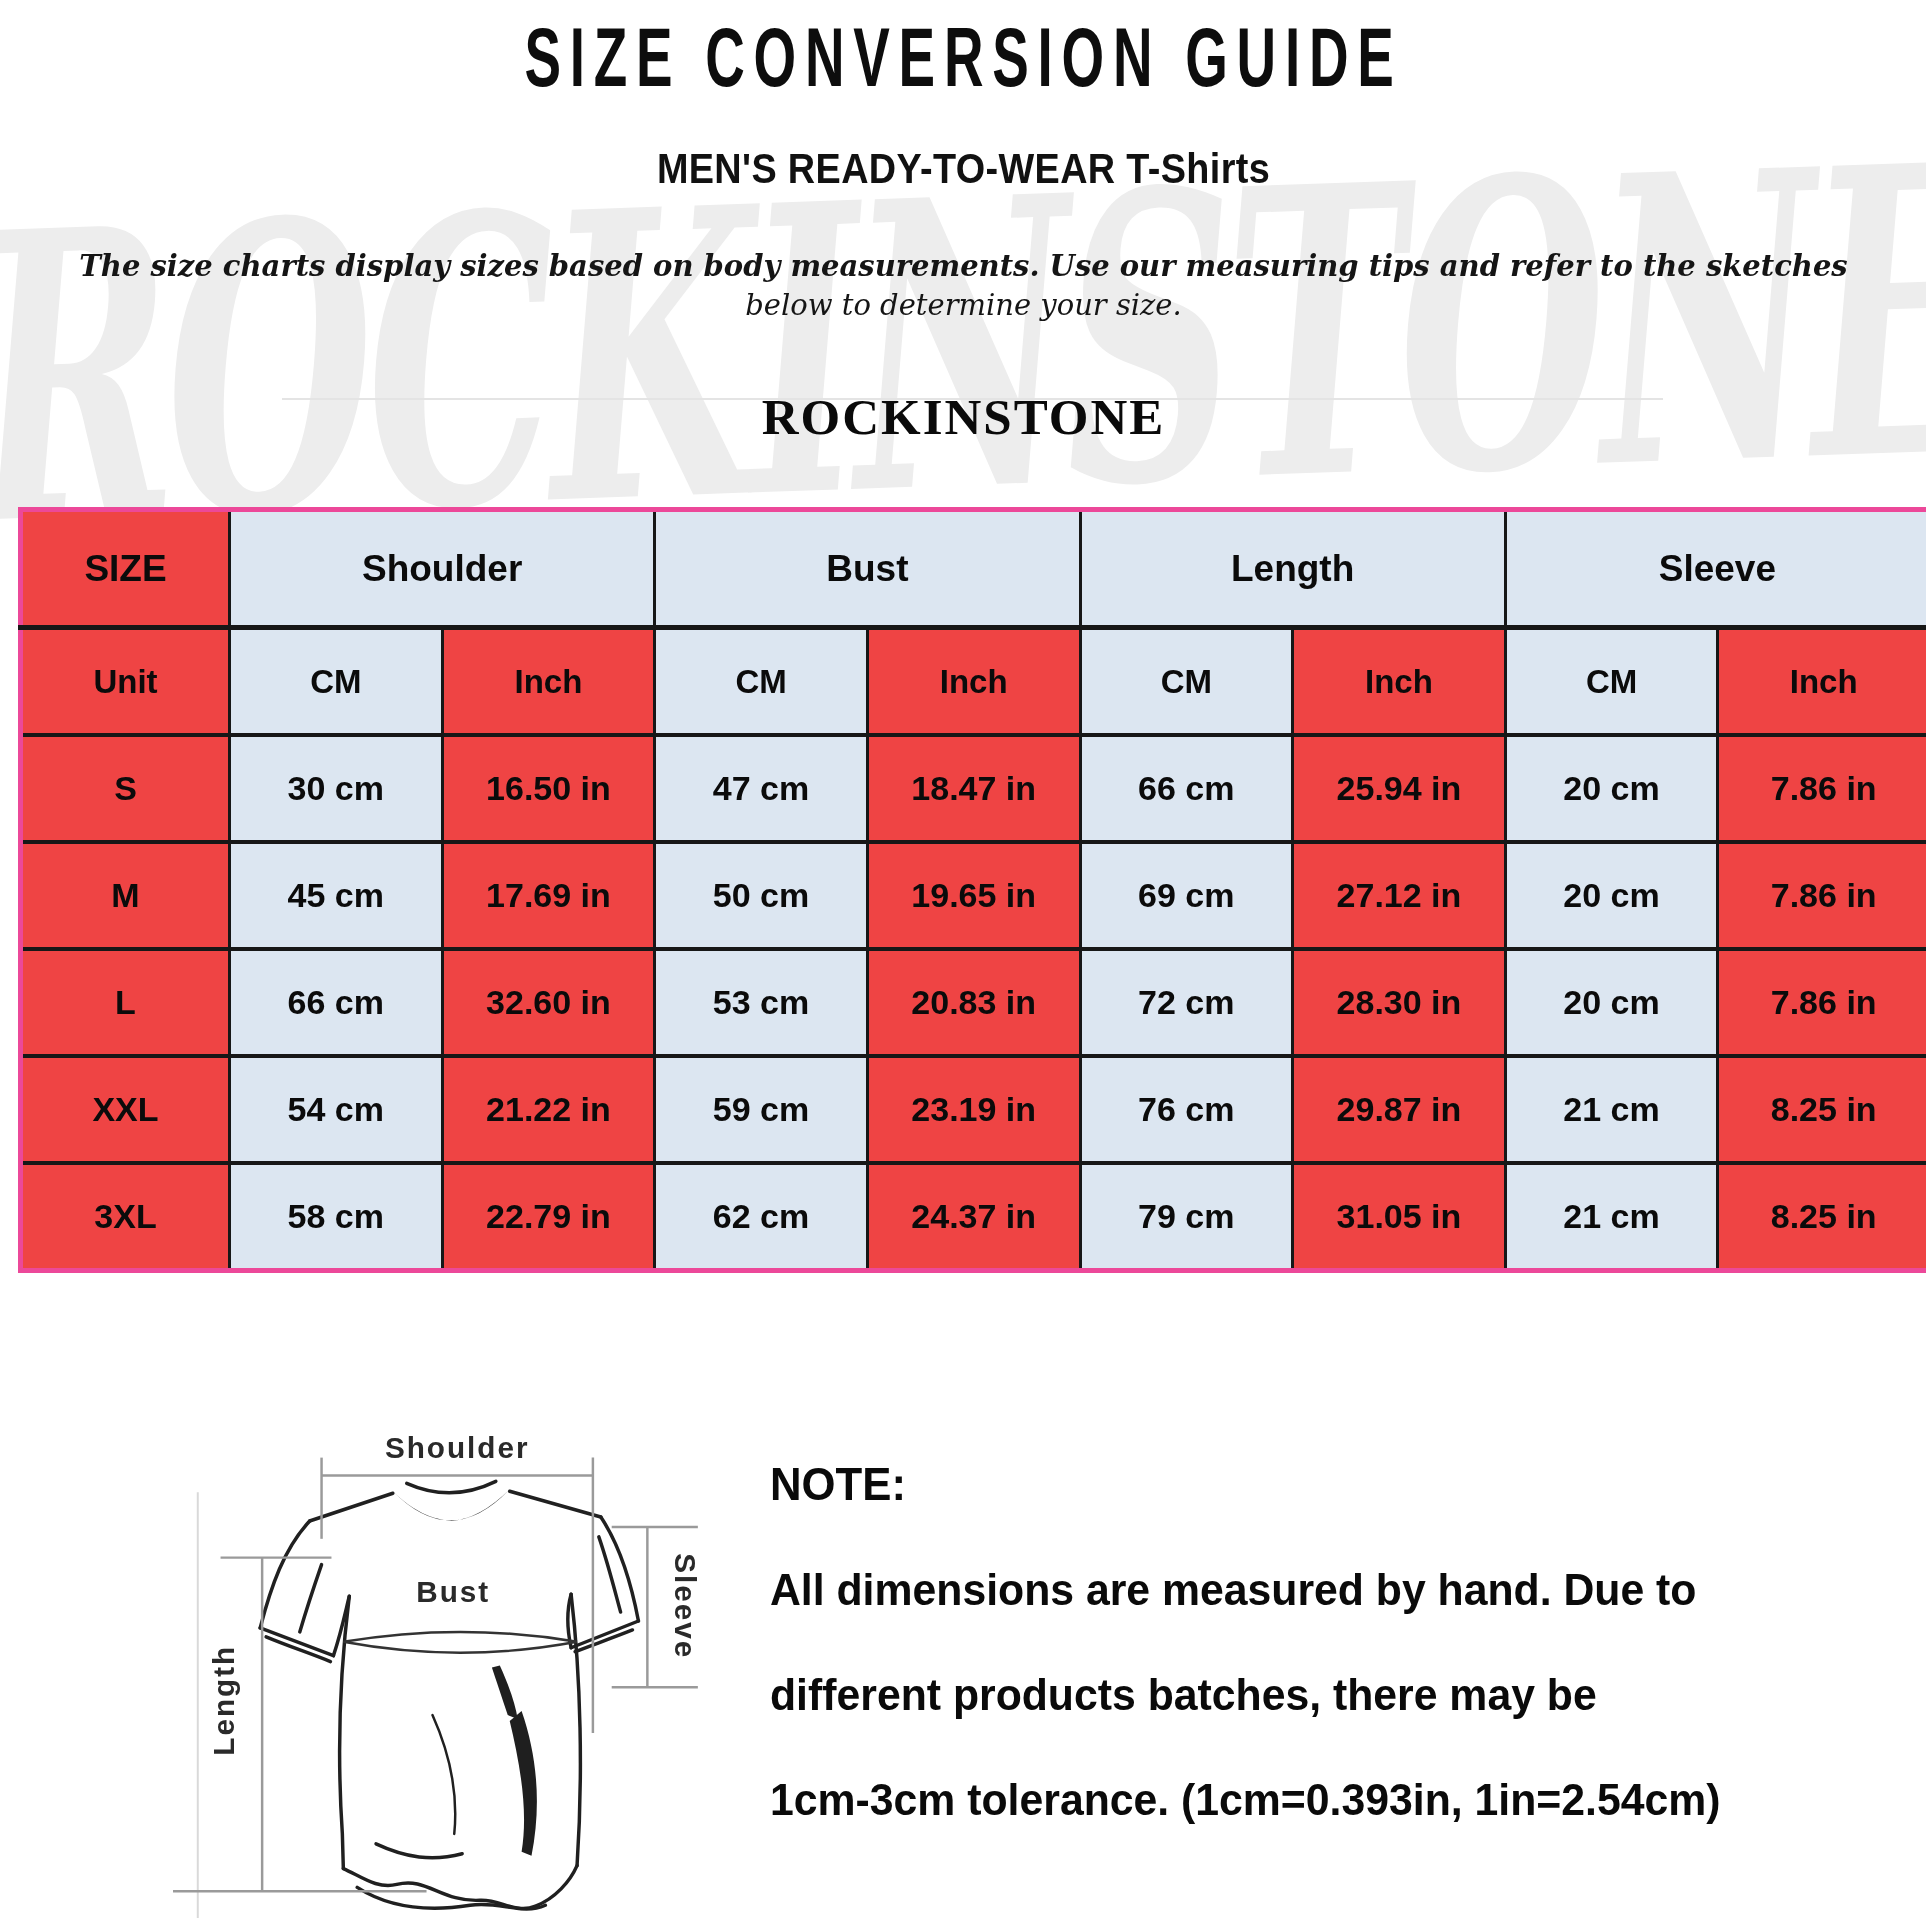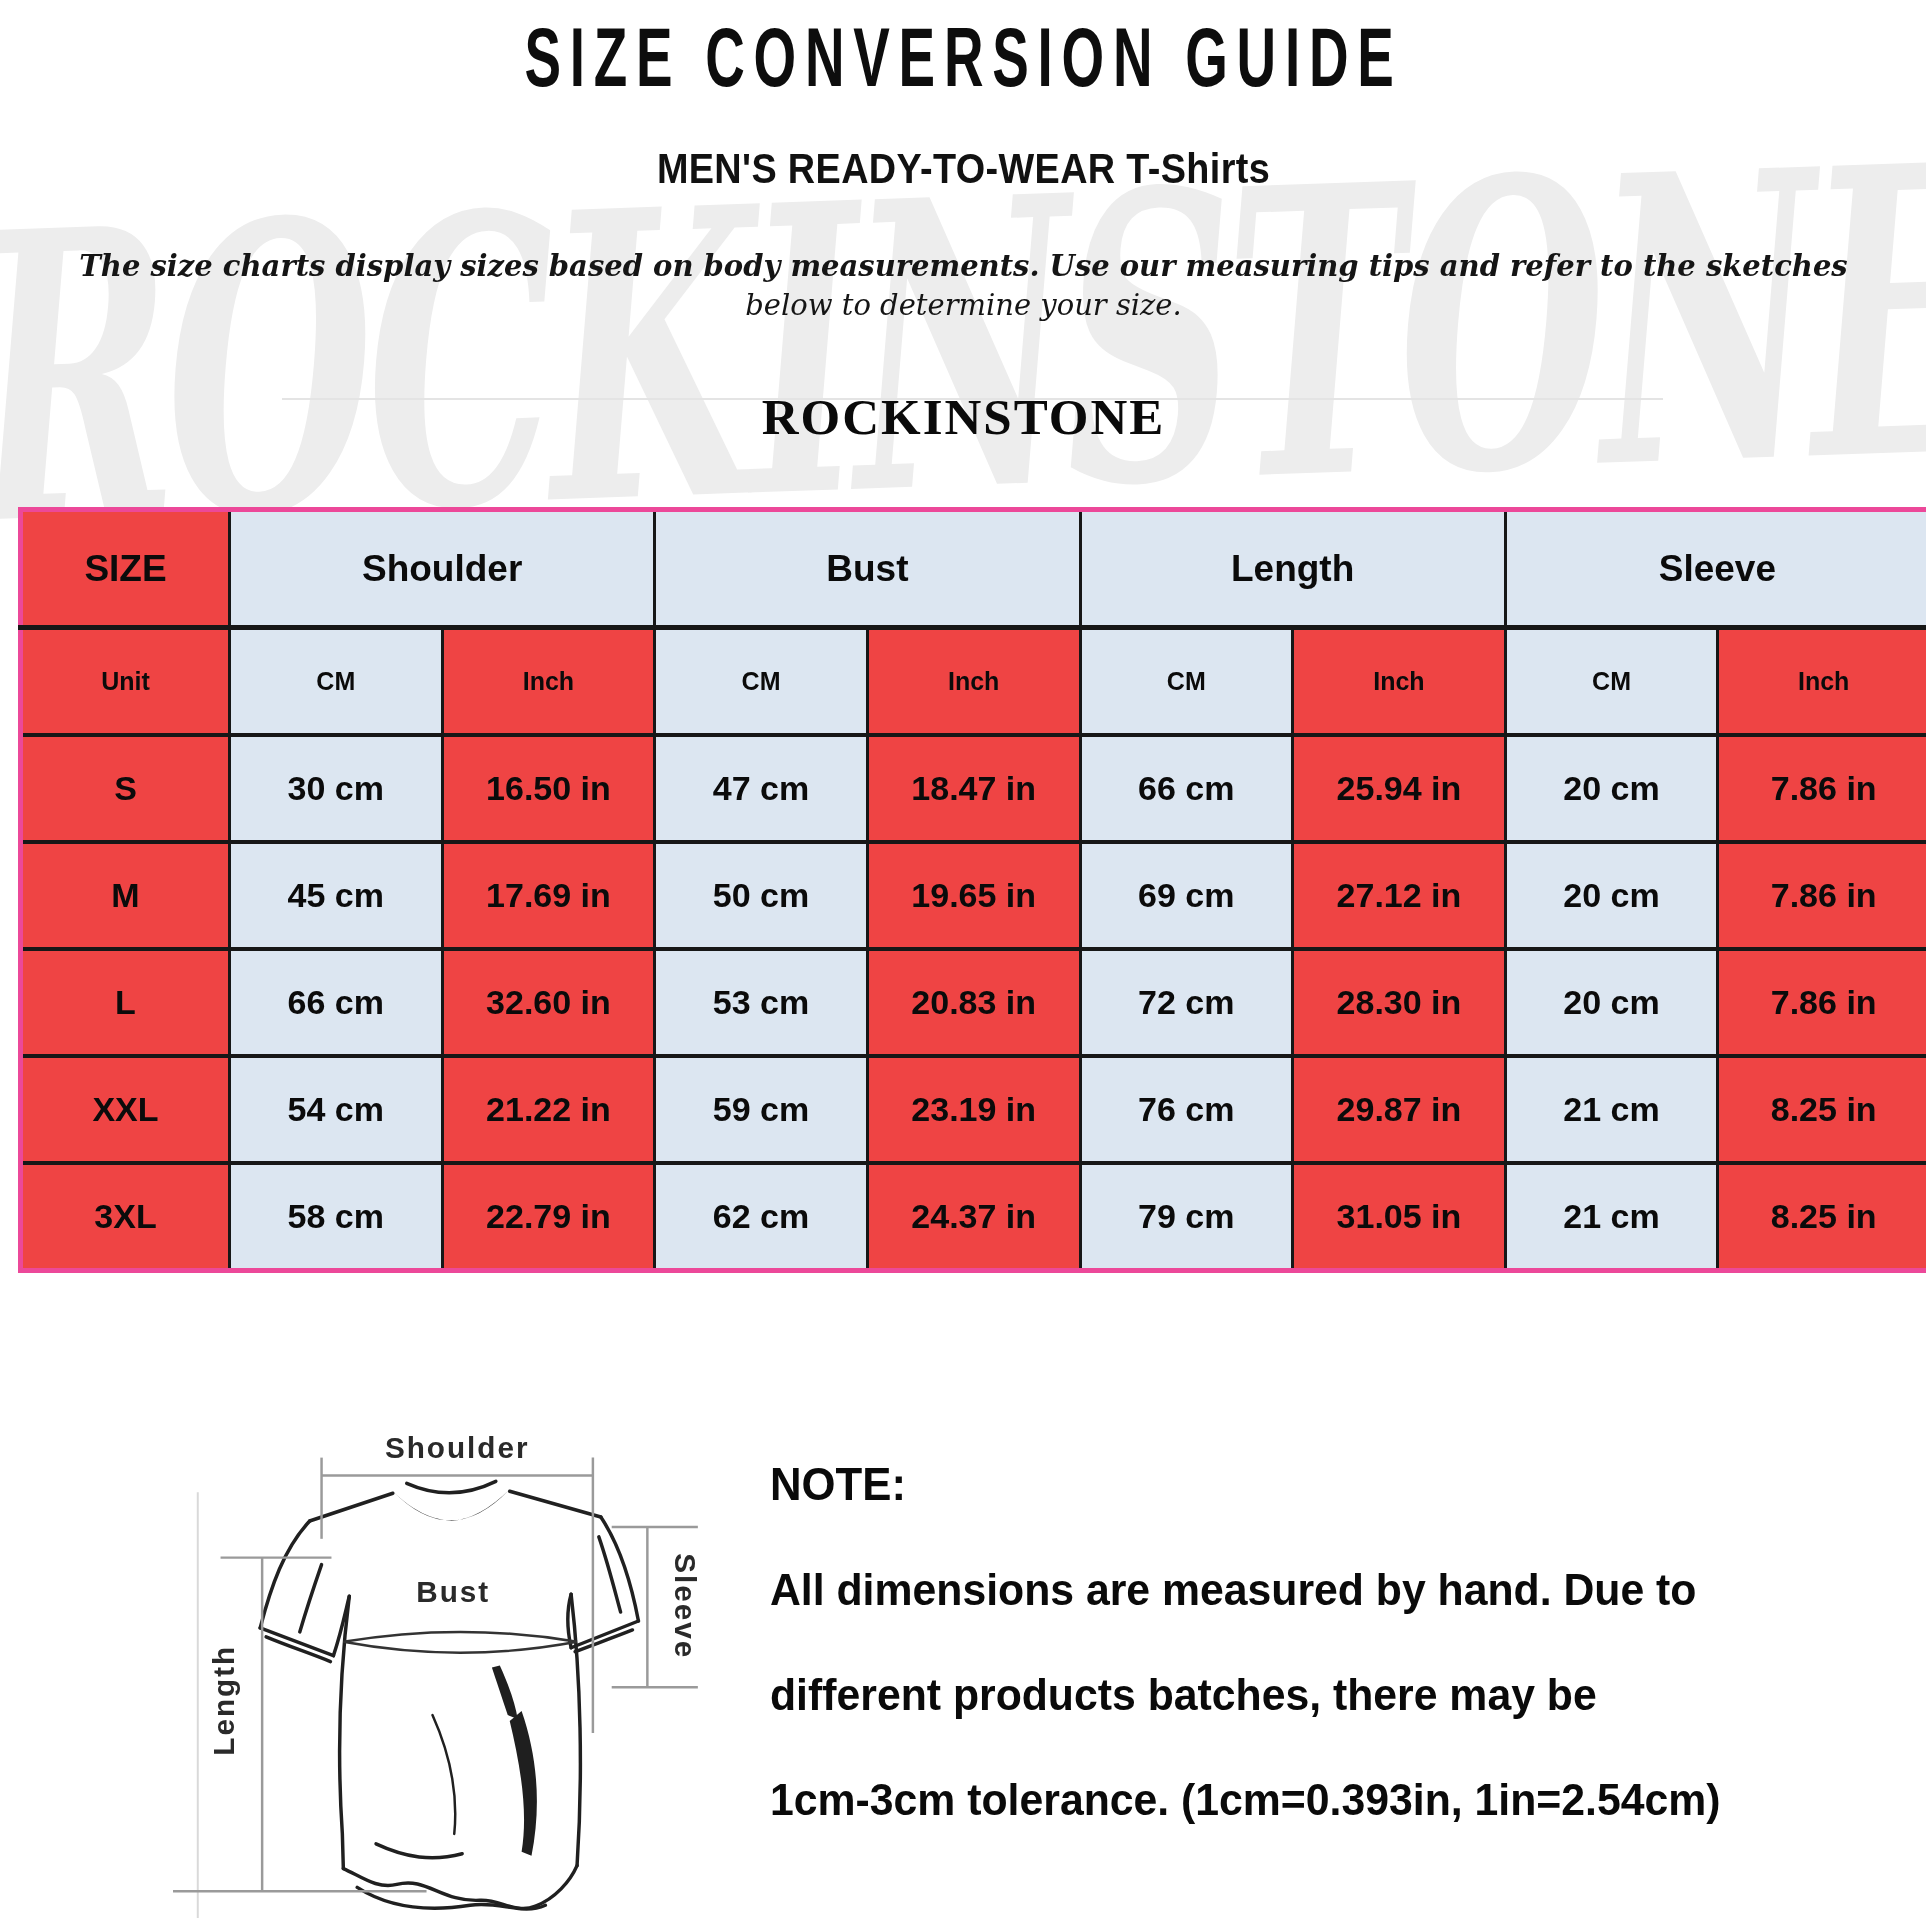--- a/index.html
+++ b/index.html
@@ -29,21 +29,21 @@
   .fg{position:relative;z-index:1;}
 
   
   table.st{position:absolute;left:18px;top:507px;width:1915px;border-collapse:collapse;
     table-layout:fixed;border:5px solid #ec4899;background:#ef4444;z-index:1;}
   table.st td{border:3px solid #171717;border-top-width:4px;border-bottom-width:4px;
     text-align:center;vertical-align:middle;font-weight:bold;color:#0b0b0b;
     font-size:34px;overflow:hidden;white-space:nowrap;}
   table.st col.c0{width:209px;}
   tr.group-row td{height:111px;font-size:37px;border-bottom-width:5px;}
-  tr.unit-row td{height:101px;font-size:25px;}
+  tr.unit-row td{height:101px;font-size:33px;}
   tr.data-row td{height:101px;}
   td.hl{background:#dce6f1;}
   td.szname{font-size:35px;}
 
   
   .diagram{position:absolute;left:173px;top:1418px;width:614px;height:509px;z-index:1;}
   .note{position:absolute;left:770px;top:1432px;width:1168px;z-index:1;
     transform:scaleX(.95);transform-origin:left top;}
   .note-heading{font-size:46px;font-weight:bold;line-height:105px;margin:0;color:#0a0a0a;}
   .note-line{font-size:45px;font-weight:bold;line-height:105px;margin:0;color:#0a0a0a;white-space:nowrap;}

